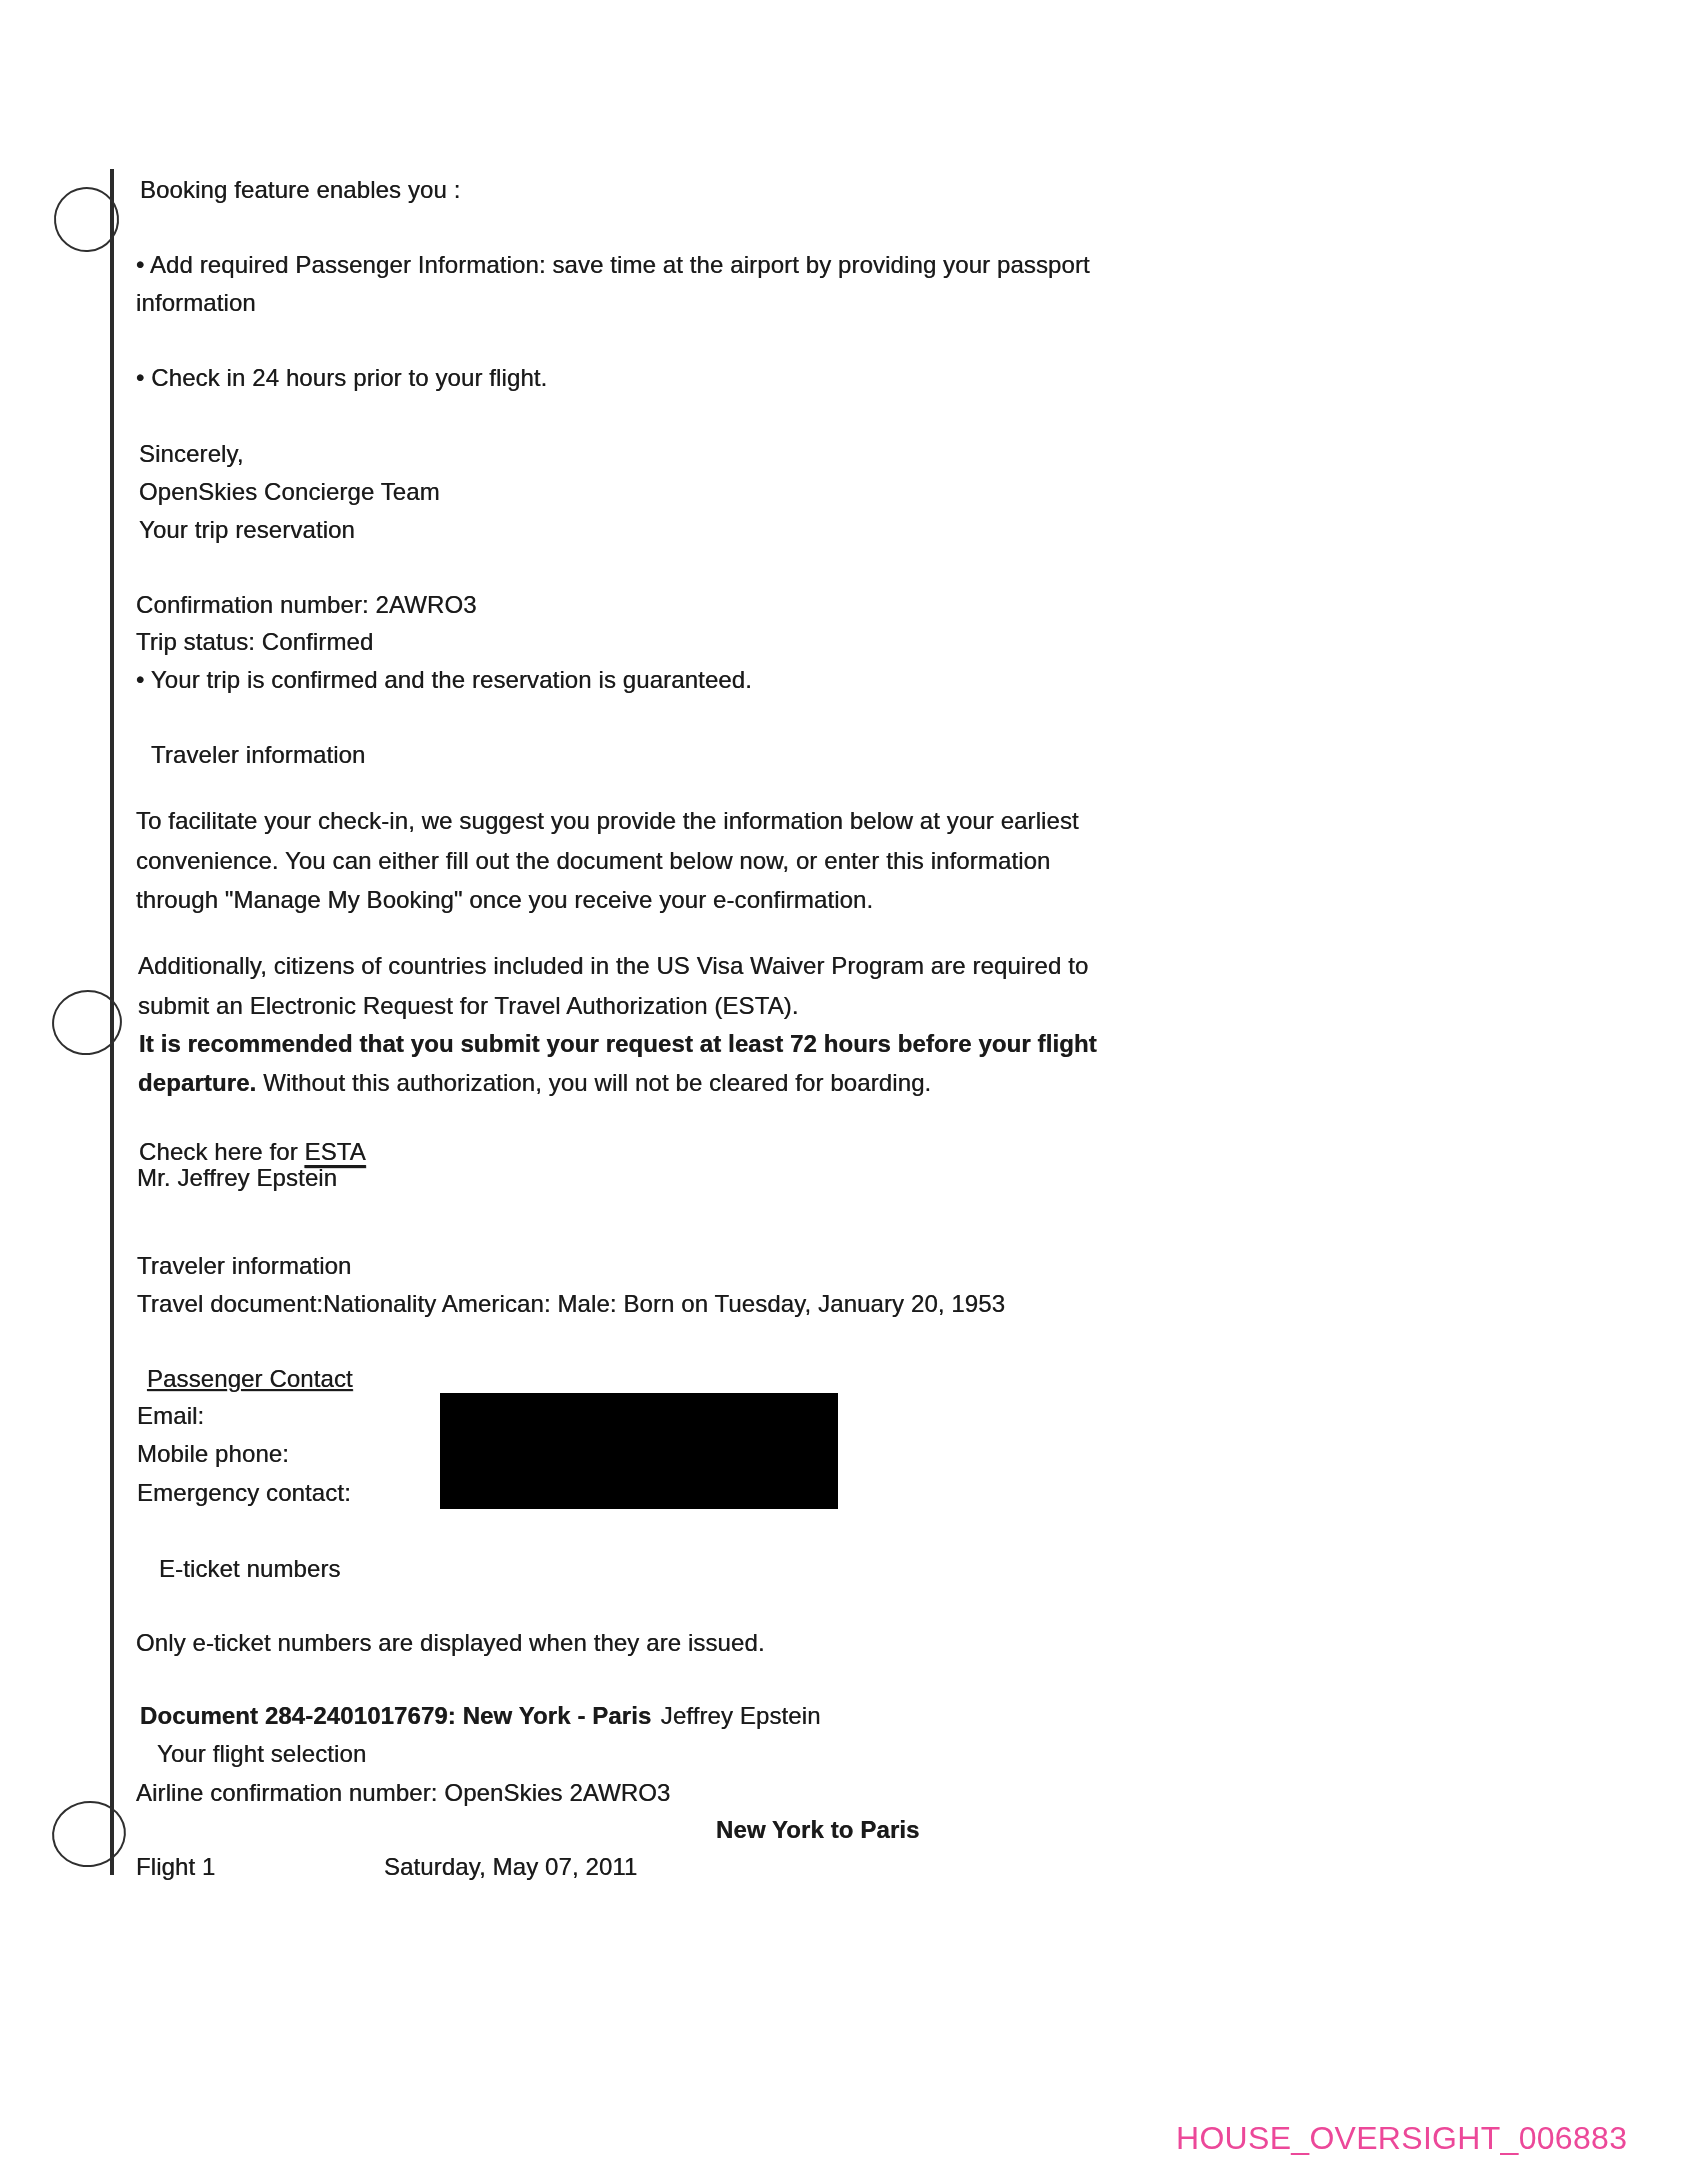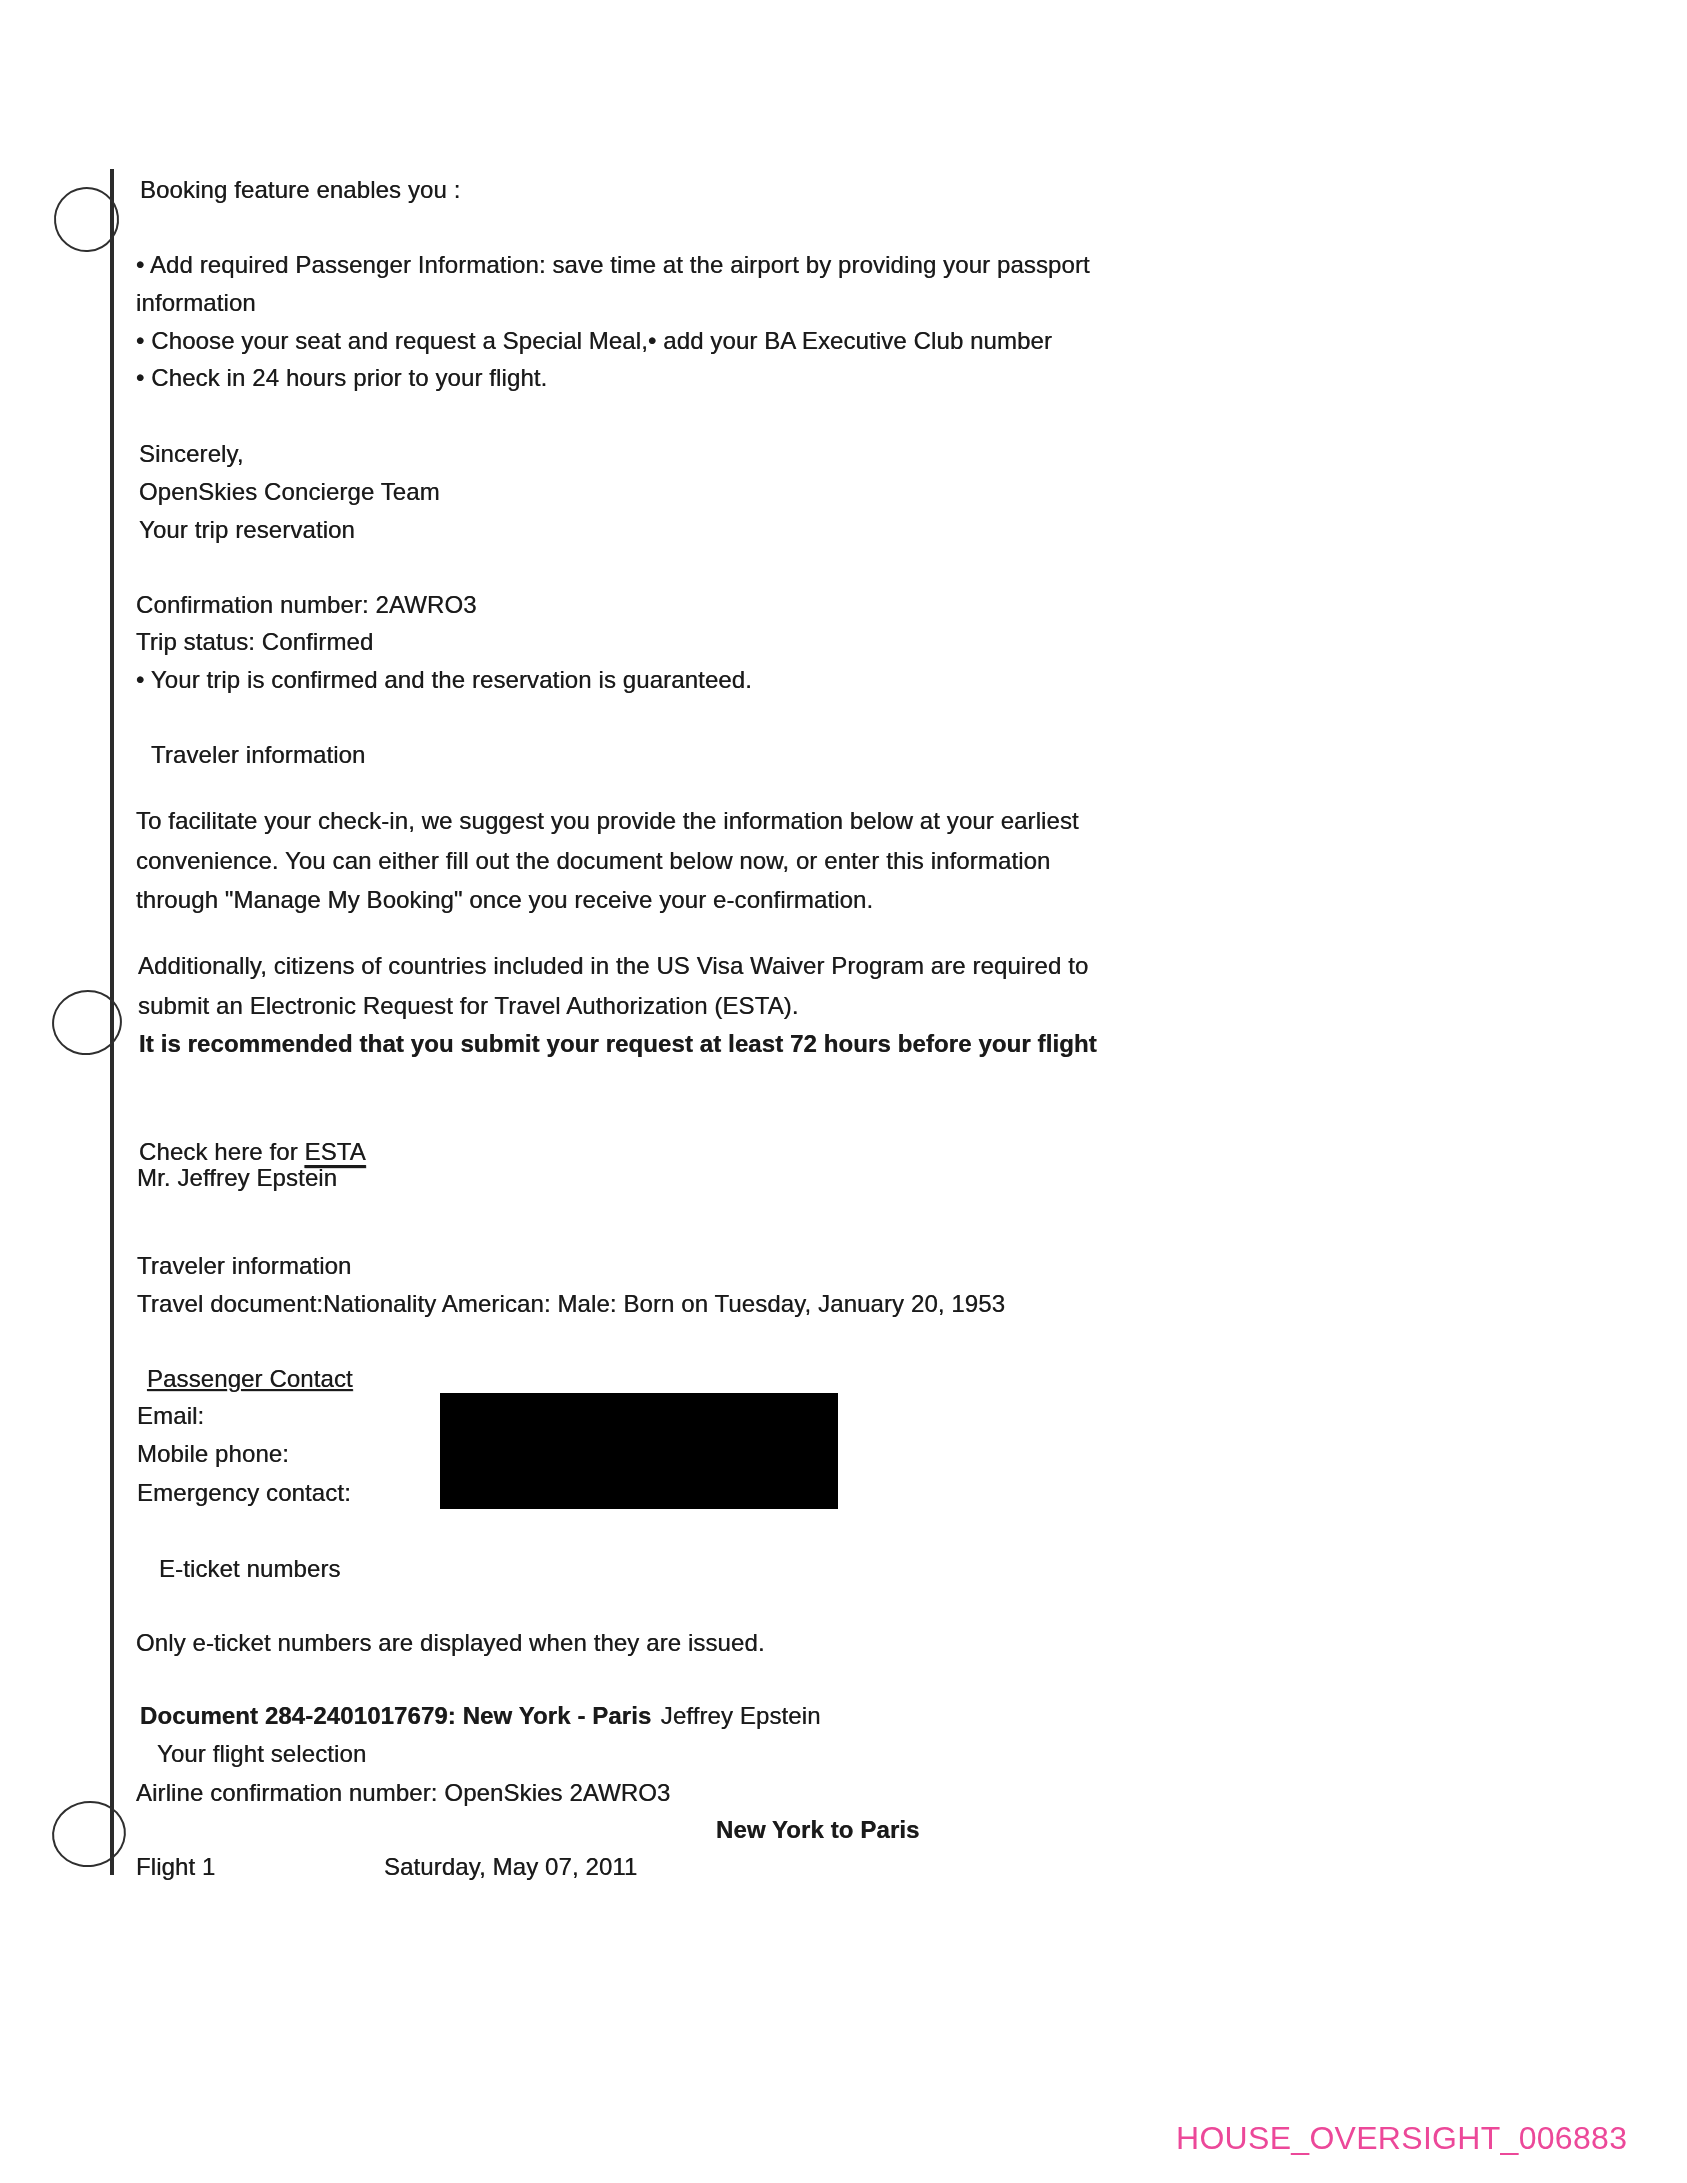--- a/index.html
+++ b/index.html
@@ -73,39 +73,41 @@
 <div class="page">
 
   <div class="scan-edge-line"></div>
   <div class="punch-hole hole-1"></div>
   <div class="punch-hole hole-2"></div>
   <div class="punch-hole hole-3"></div>
 
   <div class="line scan" style="top:171px; left:140px;">Booking feature enables you :</div>
   <div class="line scan" style="top:246px; left:136px;">• Add required Passenger Information: save time at the airport by providing your passport</div>
   <div class="line scan" style="top:284px; left:136px;">information</div>
-  <div class="line scan" style="top:322px; left:136px;">• Choose your seat and request a Special Meal,• add your BA Executive Club number</div>
   <div class="line scan" style="top:359px; left:136px;">• Check in 24 hours prior to your flight.</div>
 
   <div class="line scan" style="top:435px; left:139px;">Sincerely,</div>
   <div class="line scan" style="top:473px; left:139px;">OpenSkies Concierge Team</div>
   <div class="line scan" style="top:511px; left:139px;">Your trip reservation</div>
 
   <div class="line scan" style="top:586px; left:136px;">Confirmation number: 2AWRO3</div>
   <div class="line scan" style="top:623px; left:136px;">Trip status: Confirmed</div>
   <div class="line scan" style="top:661px; left:136px;">• Your trip is confirmed and the reservation is guaranteed.</div>
 
   <div class="line scan" style="top:736px; left:151px;">Traveler information</div>
   <div class="line scan" style="top:802px; left:136px;">To facilitate your check-in, we suggest you provide the information below at your earliest</div>
   <div class="line scan" style="top:842px; left:136px;">convenience. You can either fill out the document below now, or enter this information</div>
   <div class="line scan" style="top:881px; left:136px;">through "Manage My Booking" once you receive your e-confirmation.</div>
 
   <div class="line scan" style="top:947px; left:138px;">Additionally, citizens of countries included in the US Visa Waiver Program are required to</div>
   <div class="line scan" style="top:987px; left:138px;">submit an Electronic Request for Travel Authorization (ESTA).</div>
   <div class="line scan bold" style="top:1025px; left:139px;">It is recommended that you submit your request at least 72 hours before your flight</div>
+  <div class="line scan" style="top:1064px; left:138px;">
+    <span class="bold">departure.</span><span> Without this authorization, you will not be cleared for boarding.</span>
+  </div>
 
   <div class="line scan" style="top:1133px; left:139px;">
     <span>Check here for </span><span class="esta-link">ESTA</span>
   </div>
 
   <div class="line scan" style="top:1159px; left:137px;">Mr. Jeffrey Epstein</div>
   <div class="line scan" style="top:1247px; left:137px;">Traveler information</div>
   <div class="line scan" style="top:1285px; left:137px;">Travel document:Nationality American: Male: Born on Tuesday, January 20, 1953</div>
 
   <div class="line scan" style="top:1360px; left:147px;text-decoration:underline;">Passenger Contact</div>

